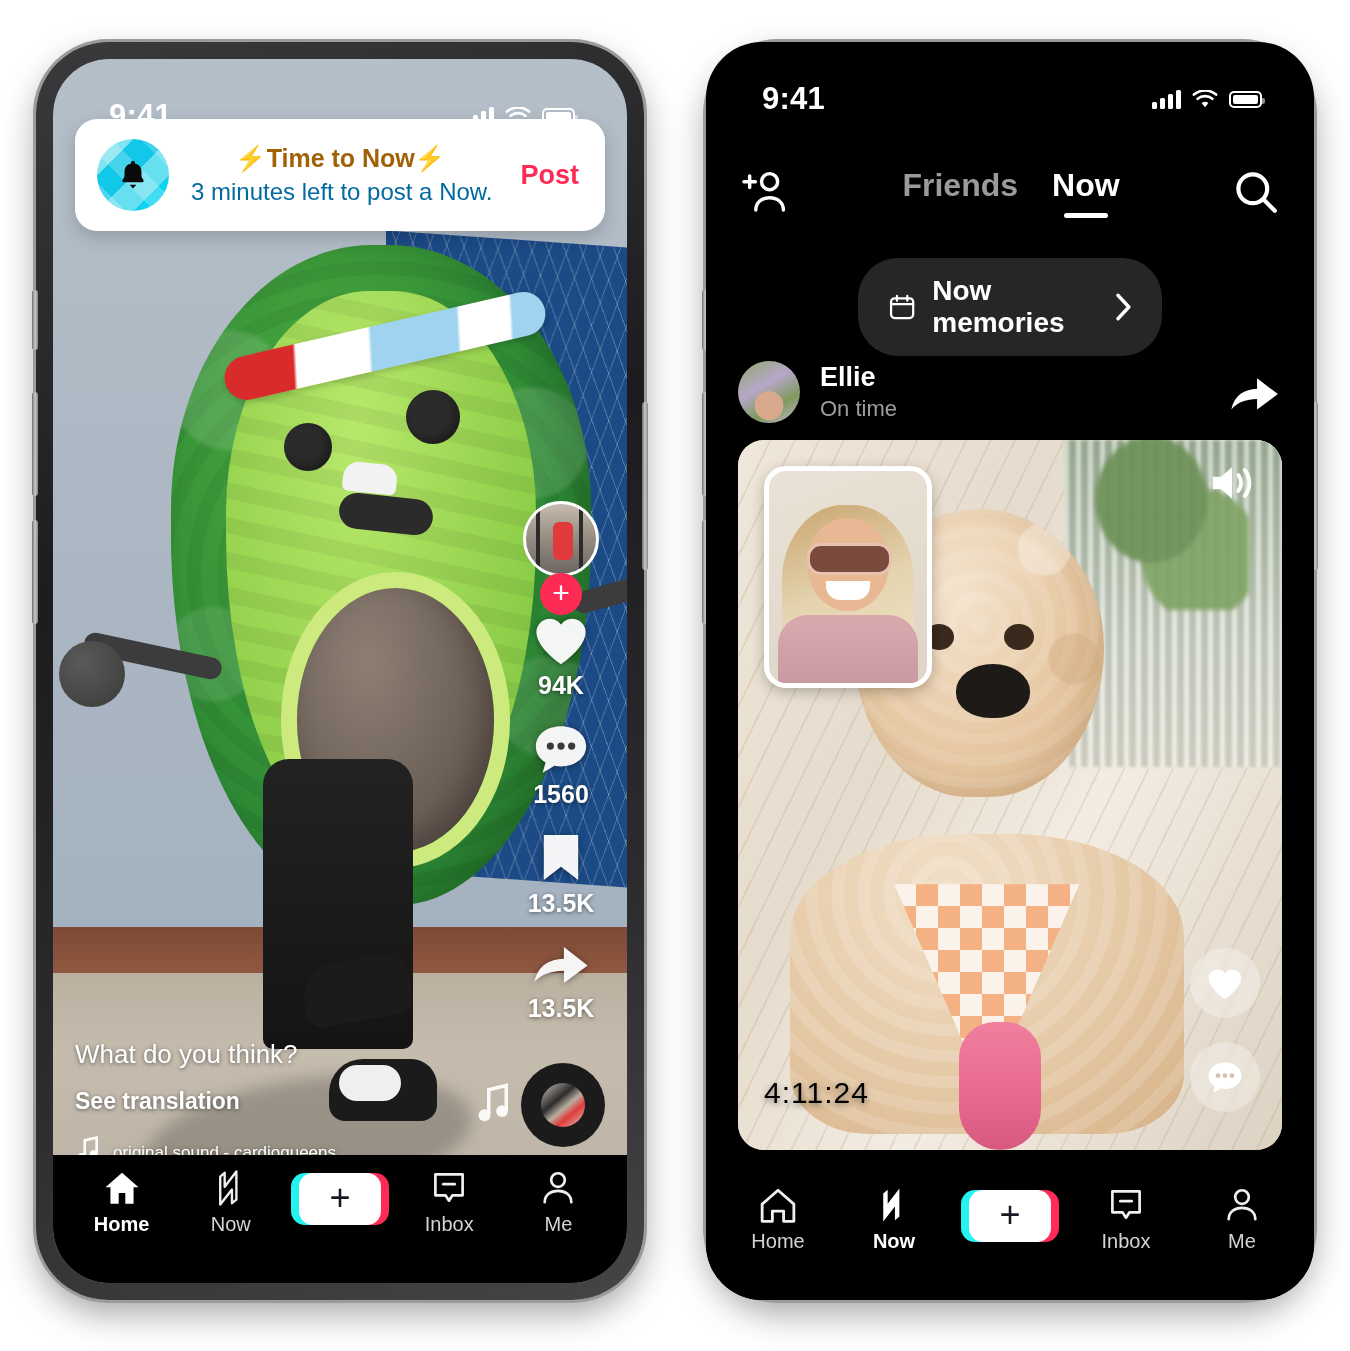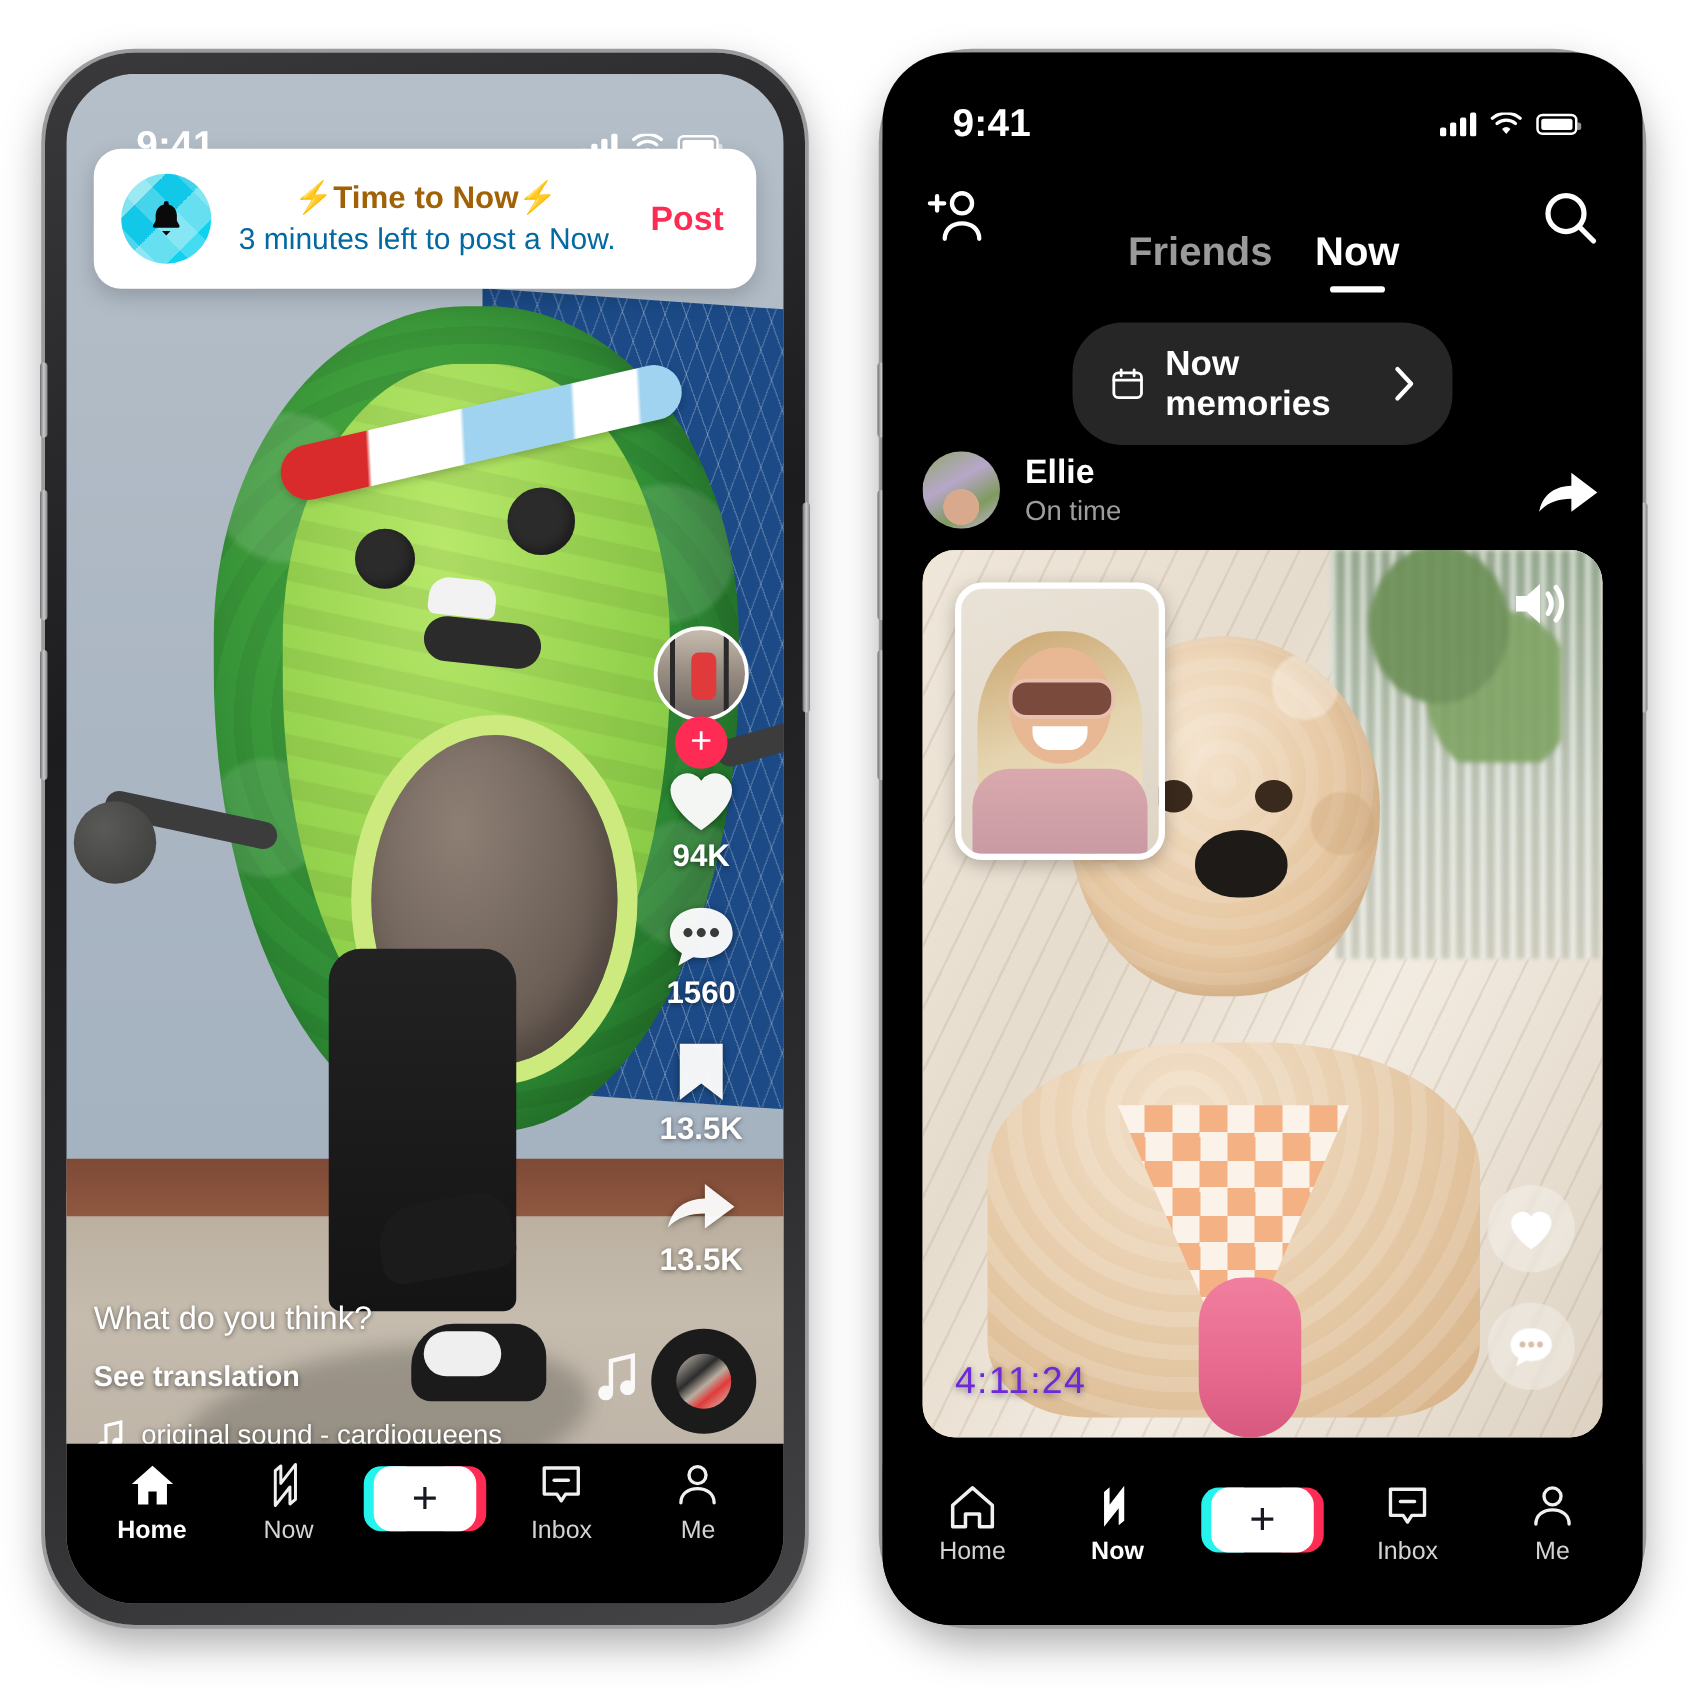--- a/index.html
+++ b/index.html
@@ -203,21 +203,21 @@
     width:44px;height:44px;border-radius:50%;
     background:linear-gradient(140deg,#cfc6ba 0%,#2c2c2c 38%,#b9ada0 55%,#e03a3a 70%,#d8cfc4 100%);
   }
   .notes{position:absolute;right:112px;bottom:150px;z-index:25;color:#fff;opacity:.92;}
 
   
   .caption{position:absolute;left:22px;bottom:120px;z-index:25;width:420px;color:#fff;}
   .cap-user{font-size:28px;font-weight:700;margin-bottom:12px;text-shadow:0 1px 4px rgba(0,0,0,.55);}
   .cap-text{font-size:26px;font-weight:400;margin-bottom:18px;text-shadow:0 1px 4px rgba(0,0,0,.55);}
   .cap-trans{font-size:23px;font-weight:700;margin-bottom:20px;text-shadow:0 1px 4px rgba(0,0,0,.55);}
-  .cap-sound{font-size:22px;display:flex;align-items:flex-start;gap:12px;text-shadow:0 1px 4px rgba(0,0,0,.55);}
+  .cap-sound{font-size:17px;display:flex;align-items:flex-end;gap:12px;text-shadow:0 1px 4px rgba(0,0,0,.55);}
 
   
   .tabbar{
     position:absolute;left:0;right:0;bottom:0;height:128px;background:#000;z-index:35;
     display:flex;align-items:flex-start;justify-content:space-around;padding:14px 14px 0;
   }
   .tab{display:flex;flex-direction:column;align-items:center;gap:6px;flex:1;cursor:pointer;}
   .tab-label{font-size:20px;color:#fff;font-weight:600;}
   .tab.dim .tab-label{color:#d4d4d4;font-weight:500;}
   .create{
@@ -226,21 +226,21 @@
   }
   .create::before{content:"";position:absolute;left:-8px;top:0;width:34px;height:52px;border-radius:14px 0 0 14px;background:#25F4EE;z-index:-1;}
   .create::after{content:"";position:absolute;right:-8px;top:0;width:34px;height:52px;border-radius:0 14px 14px 0;background:#FE2C55;z-index:-1;}
   .create-wrap{position:relative;z-index:1;}
   .create .plus{font-size:36px;color:#161823;line-height:0;font-weight:400;margin-top:-2px;}
 
   
   .now-screen{position:absolute;inset:0;background:#000;}
   .now-header{
     position:absolute;top:108px;left:0;right:0;height:84px;z-index:20;
-    display:flex;justify-content:space-between;padding:0 34px;
+    display:flex;align-items:center;justify-content:space-between;padding:0 34px;
   }
   .now-tabs{display:flex;align-items:flex-end;gap:34px;}
   .now-tab{font-size:32px;color:#9a9a9a;font-weight:600;position:relative;padding-bottom:14px;cursor:pointer;}
   .now-tab.active{color:#fff;font-weight:700;}
   .now-tab.active::after{
     content:"";position:absolute;left:50%;transform:translateX(-50%);bottom:0;
     width:44px;height:5px;background:#fff;border-radius:3px;
   }
   .memories{
     position:absolute;top:216px;left:50%;transform:translateX(-50%);z-index:20;
@@ -329,22 +329,22 @@
     background:linear-gradient(160deg,#e9e2d6 0%,#ded5c6 100%);
     box-shadow:0 4px 14px rgba(0,0,0,.25);
   }
   .sf-hair{position:absolute;left:8%;top:16%;width:84%;height:78%;background:linear-gradient(160deg,#caa56f 0%,#e4d3ae 50%,#f0e4c7 100%);border-radius:46% 46% 30% 30%;}
   .sf-face{position:absolute;left:24%;top:22%;width:52%;height:44%;background:#e8b894;border-radius:48% 48% 50% 50%;}
   .sf-glass{position:absolute;left:24%;top:34%;width:54%;height:15%;background:#7a4a3c;border-radius:14px;border:3px solid #e8c2b0;}
   .sf-smile{position:absolute;left:36%;top:52%;width:28%;height:9%;background:#fff;border-radius:0 0 14px 14px;}
   .sf-shirt{position:absolute;left:6%;bottom:0;width:88%;height:32%;background:linear-gradient(180deg,#d9a9ae,#c99aa2);border-radius:30px 30px 0 0;}
   .speaker{position:absolute;right:26px;top:22px;z-index:6;}
   .timestamp{
-    position:absolute;left:26px;bottom:28px;z-index:6;
-    color:#6d28d9;font-size:30px;font-weight:500;letter-spacing:1px;
+    position:absolute;left:26px;bottom:40px;z-index:6;
+    color:#000000;font-size:30px;font-weight:500;letter-spacing:1px;
     text-shadow:0 2px 6px rgba(0,0,0,.45);
   }
   .card-actions{position:absolute;right:22px;bottom:38px;z-index:6;display:flex;flex-direction:column;gap:24px;}
   .card-btn{
     width:70px;height:70px;border-radius:50%;
     background:rgba(255,255,255,.30);
     display:flex;align-items:center;justify-content:center;cursor:pointer;
     backdrop-filter: blur(2px);
   }
 </style>

